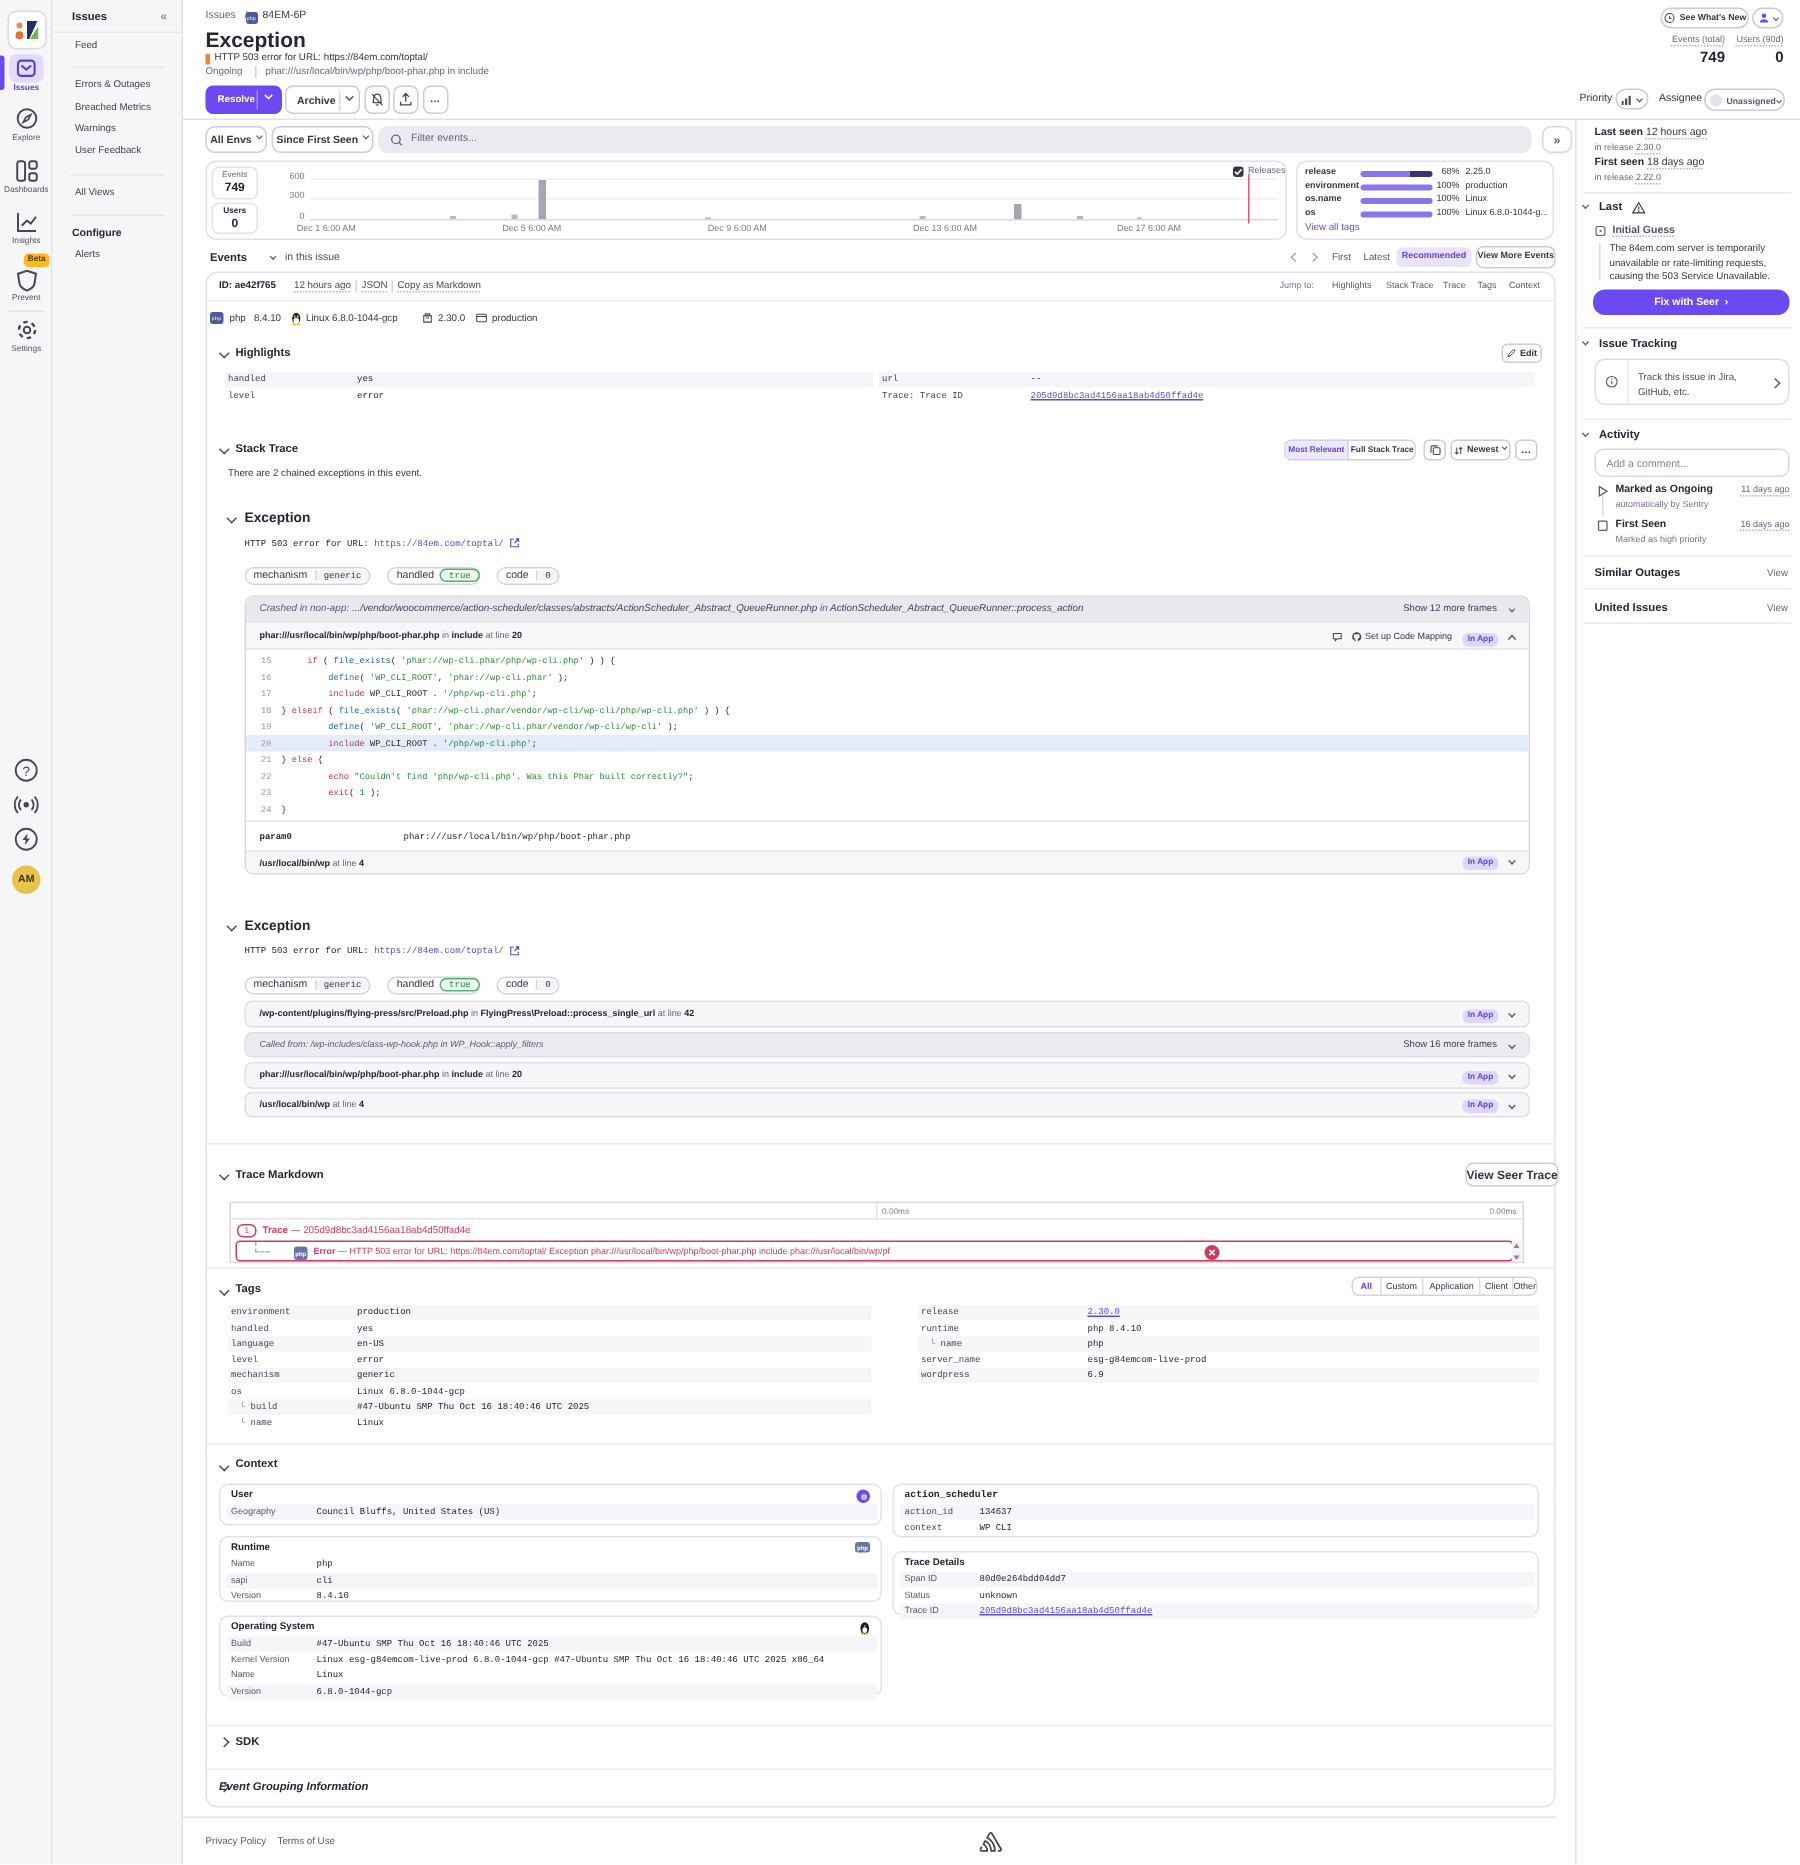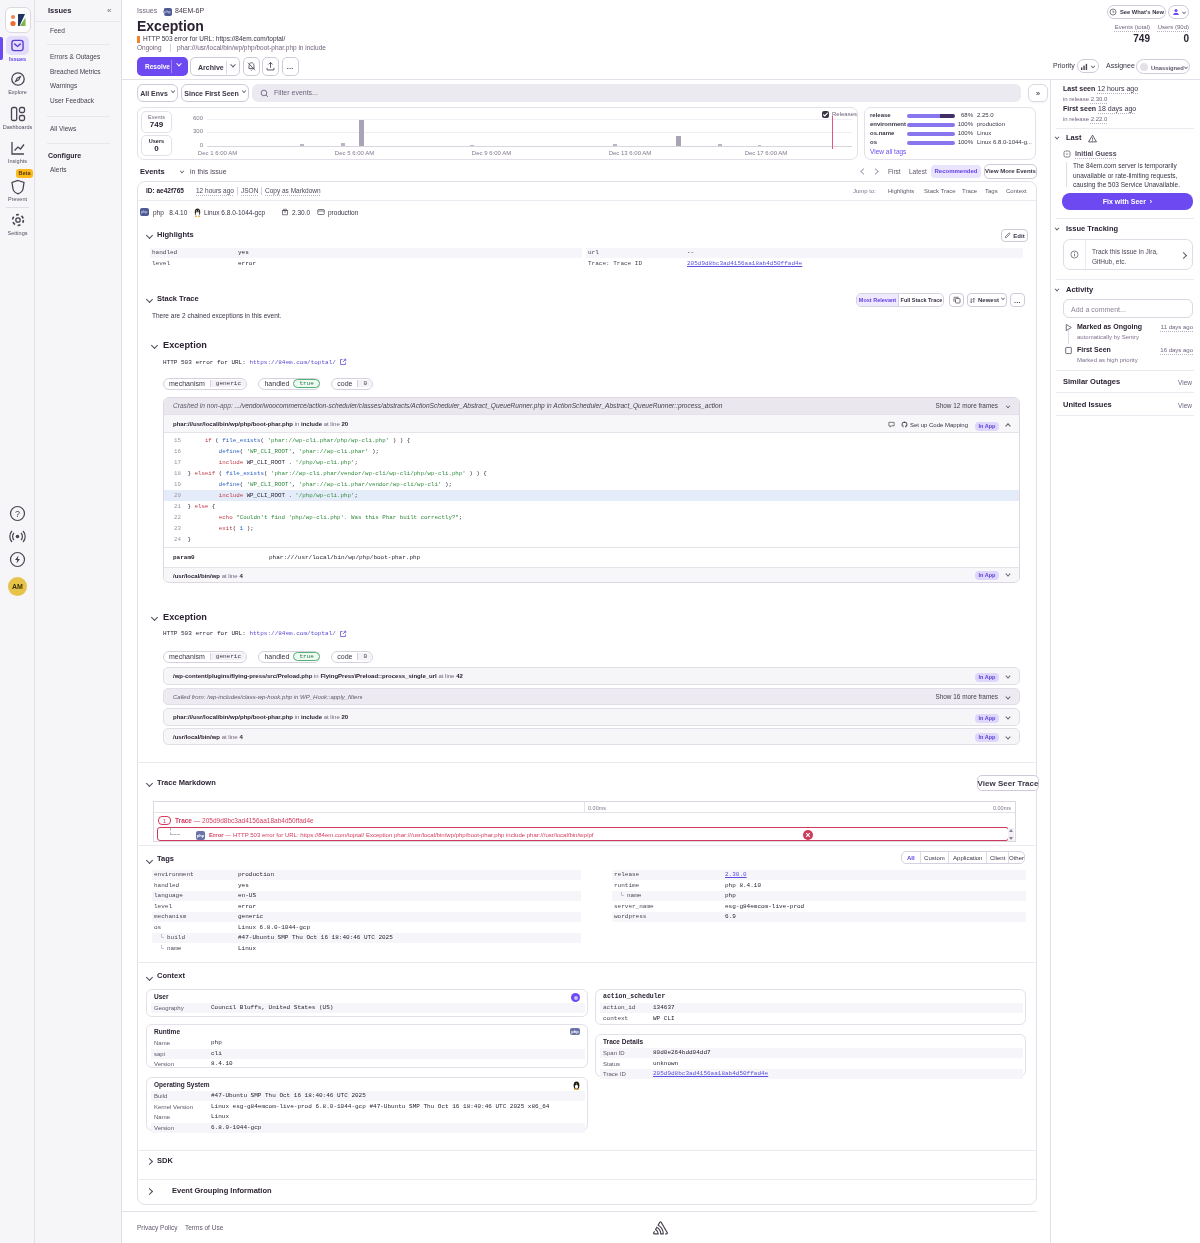--- a/index.html
+++ b/index.html
@@ -634,21 +634,21 @@
       <span class="k" style="left:3px; color:#5f5668;">Trace ID</span>
       <span class="v mono" style="left:53px; color:#5b4fe0; text-decoration:underline;">205d9d8bc3ad4156aa18ab4d50ffad4e</span>
     </div>
 </div>
 
 <div class="divline" style="top:1150px;"></div>
 <span class="schevr abs" style="left:147px; top:1159px;"></span>
 <div class="sechead" style="left:157px; top:1156px;">SDK</div>
 <div class="divline" style="top:1178.5px;"></div>
 <span class="schevr abs" style="left:147px; top:1189px;"></span>
-<div class="sechead" style="left:172px; top:1186px;">Event Grouping Information</div>
+<div class="sechead" style="left:146px; top:1186px;font-style:italic;">Event Grouping Information</div>
 
 <div class="abs" style="left:122px; top:1211px; width:915px; height:1px; background:#e4e0e9;"></div>
 <div class="abs" style="left:137px; top:1224px; font-size:6.5px; color:#5f5668;">Privacy Policy</div>
 <div class="abs" style="left:185px; top:1224px; font-size:6.5px; color:#5f5668;">Terms of Use</div>
 <svg class="abs" style="left:653px; top:1221px;" width="15" height="14" viewBox="0 0 50 45">
   <path d="M29,2.26a4.67,4.67,0,0,0-8,0L14.42,13.53A32.21,32.21,0,0,1,32.17,40.19H27.55A27.68,27.68,0,0,0,12.09,17.47L6,28a15.92,15.92,0,0,1,9.23,12.17H4.62A.76.76,0,0,1,4,39.06l2.94-5a10.74,10.74,0,0,0-3.36-1.9l-2.91,5a4.54,4.54,0,0,0,1.69,6.24A4.66,4.66,0,0,0,4.62,44H19.15a19.4,19.4,0,0,0-8-17.31l2.31-4A23.87,23.87,0,0,1,23.76,44H36.07a35.88,35.88,0,0,0-16.41-31.8l4.67-8a.77.77,0,0,1,1.05-.27c.53.29,20.29,34.77,20.66,35.17a.76.76,0,0,1-.68,1.13H40.6q.09,1.91,0,3.81h4.78A4.59,4.59,0,0,0,50,39.43a4.49,4.49,0,0,0-.62-2.28Z" fill="#4a4352"></path>
 </svg>
 <div class="abs" style="left:1051px; top:1217px; width:149px; height:1px; background:#e9e6ee;"></div>
 <div class="abs" style="left:1061px; top:1225px; font-size:6.5px; color:#5f5668;">Service Status</div>
 <div class="abs" style="left:1113px; top:1225px; font-size:6.5px; color:#5f5668;">API</div>

